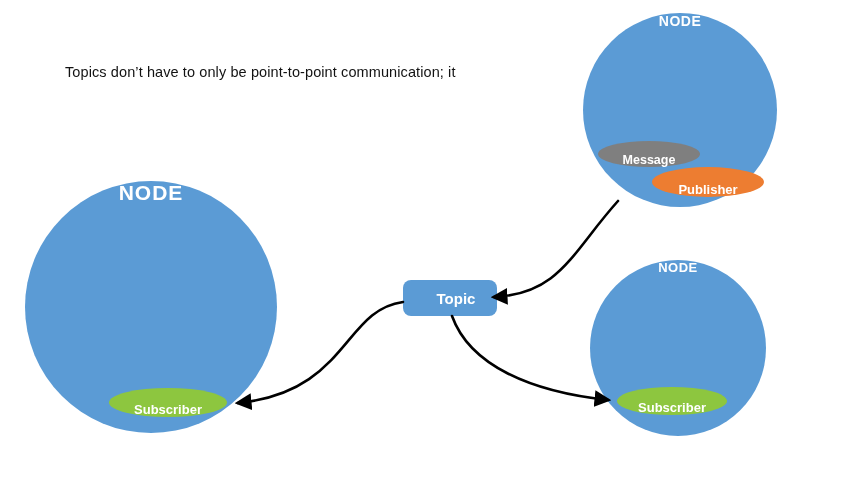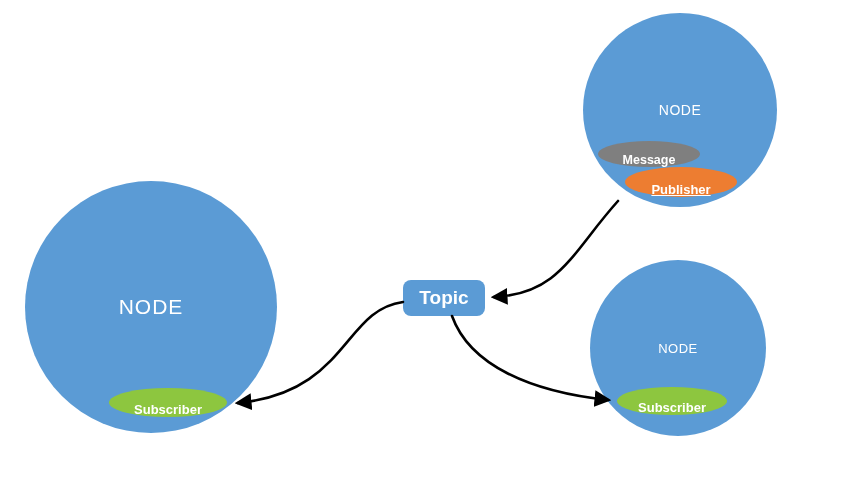--- a/index.html
+++ b/index.html
@@ -15,56 +15,56 @@
     left:65px;top:58px;
     font-size:14.5px;
     color:#121212;
     line-height:28px;
     letter-spacing:.1px;
   }
   .circle{
     position:absolute;
     border-radius:50%;
     background:var(--node_blue,#5B9BD5);
-    display:flex;align-items:center;justify-content:center;
-    color:#fff;font-weight:normal;
+    display:flex;justify-content:center;
+    color:#fff;font-weight:bold;
   }
   .circle.left{left:25px;top:181px;width:252px;height:252px;font-size:21px;letter-spacing:1px;}
   .circle.topright{left:583px;top:13px;width:194px;height:194px;font-size:14px;letter-spacing:.5px;}
   .circle.bottomright{left:590px;top:260px;width:176px;height:176px;font-size:13px;letter-spacing:.5px;}
   .pill{
     position:absolute;
     border-radius:50%;
     display:flex;align-items:flex-end;justify-content:center;
     color:#fff;font-weight:bold;font-size:13px;
   }
   .pill.sub-left{left:109px;top:388px;width:118px;height:29px;background:var(--green,#8DC63F);}
   .pill.message{left:598px;top:141px;width:102px;height:26px;background:var(--gray,#7F7F7F);font-size:12.5px;}
-  .pill.publisher{left:625px;top:167px;width:112px;height:30px;background:var(--orange,#ED7D31);text-decoration:underline;}
+  .pill.publisher{left:652px;top:167px;width:112px;height:30px;background:var(--orange,#ED7D31);}
   .pill.sub-right{left:617px;top:387px;width:110px;height:28px;background:var(--green,#8DC63F);}
   .topic-box{
     position:absolute;
     left:403px;top:280px;width:82px;height:36px;
     background:var(--node_blue,#5B9BD5);
     border-radius:8px;
     display:flex;align-items:center;justify-content:center;
-    color:#fff;font-weight:bold;font-size:19px;
+    color:#fff;font-weight:bold;font-size:15px;padding-left:12px;
   }
   .arrows{
     position:absolute;left:0;top:0;width:854px;height:480px;
     pointer-events:none;
   }
 </style>
 </head>
 <body>
 
 <div class="canvas">
 
   <div class="caption">
-    <br>
+    <span>Topics don’t have to only be point-to-point communication; it</span><br>
   </div>
 
   <div class="circle left">
     <span>NODE</span>
   </div>
   <div class="pill sub-left">
     <span>Subscriber</span>
   </div>
 
   <div class="circle topright">

